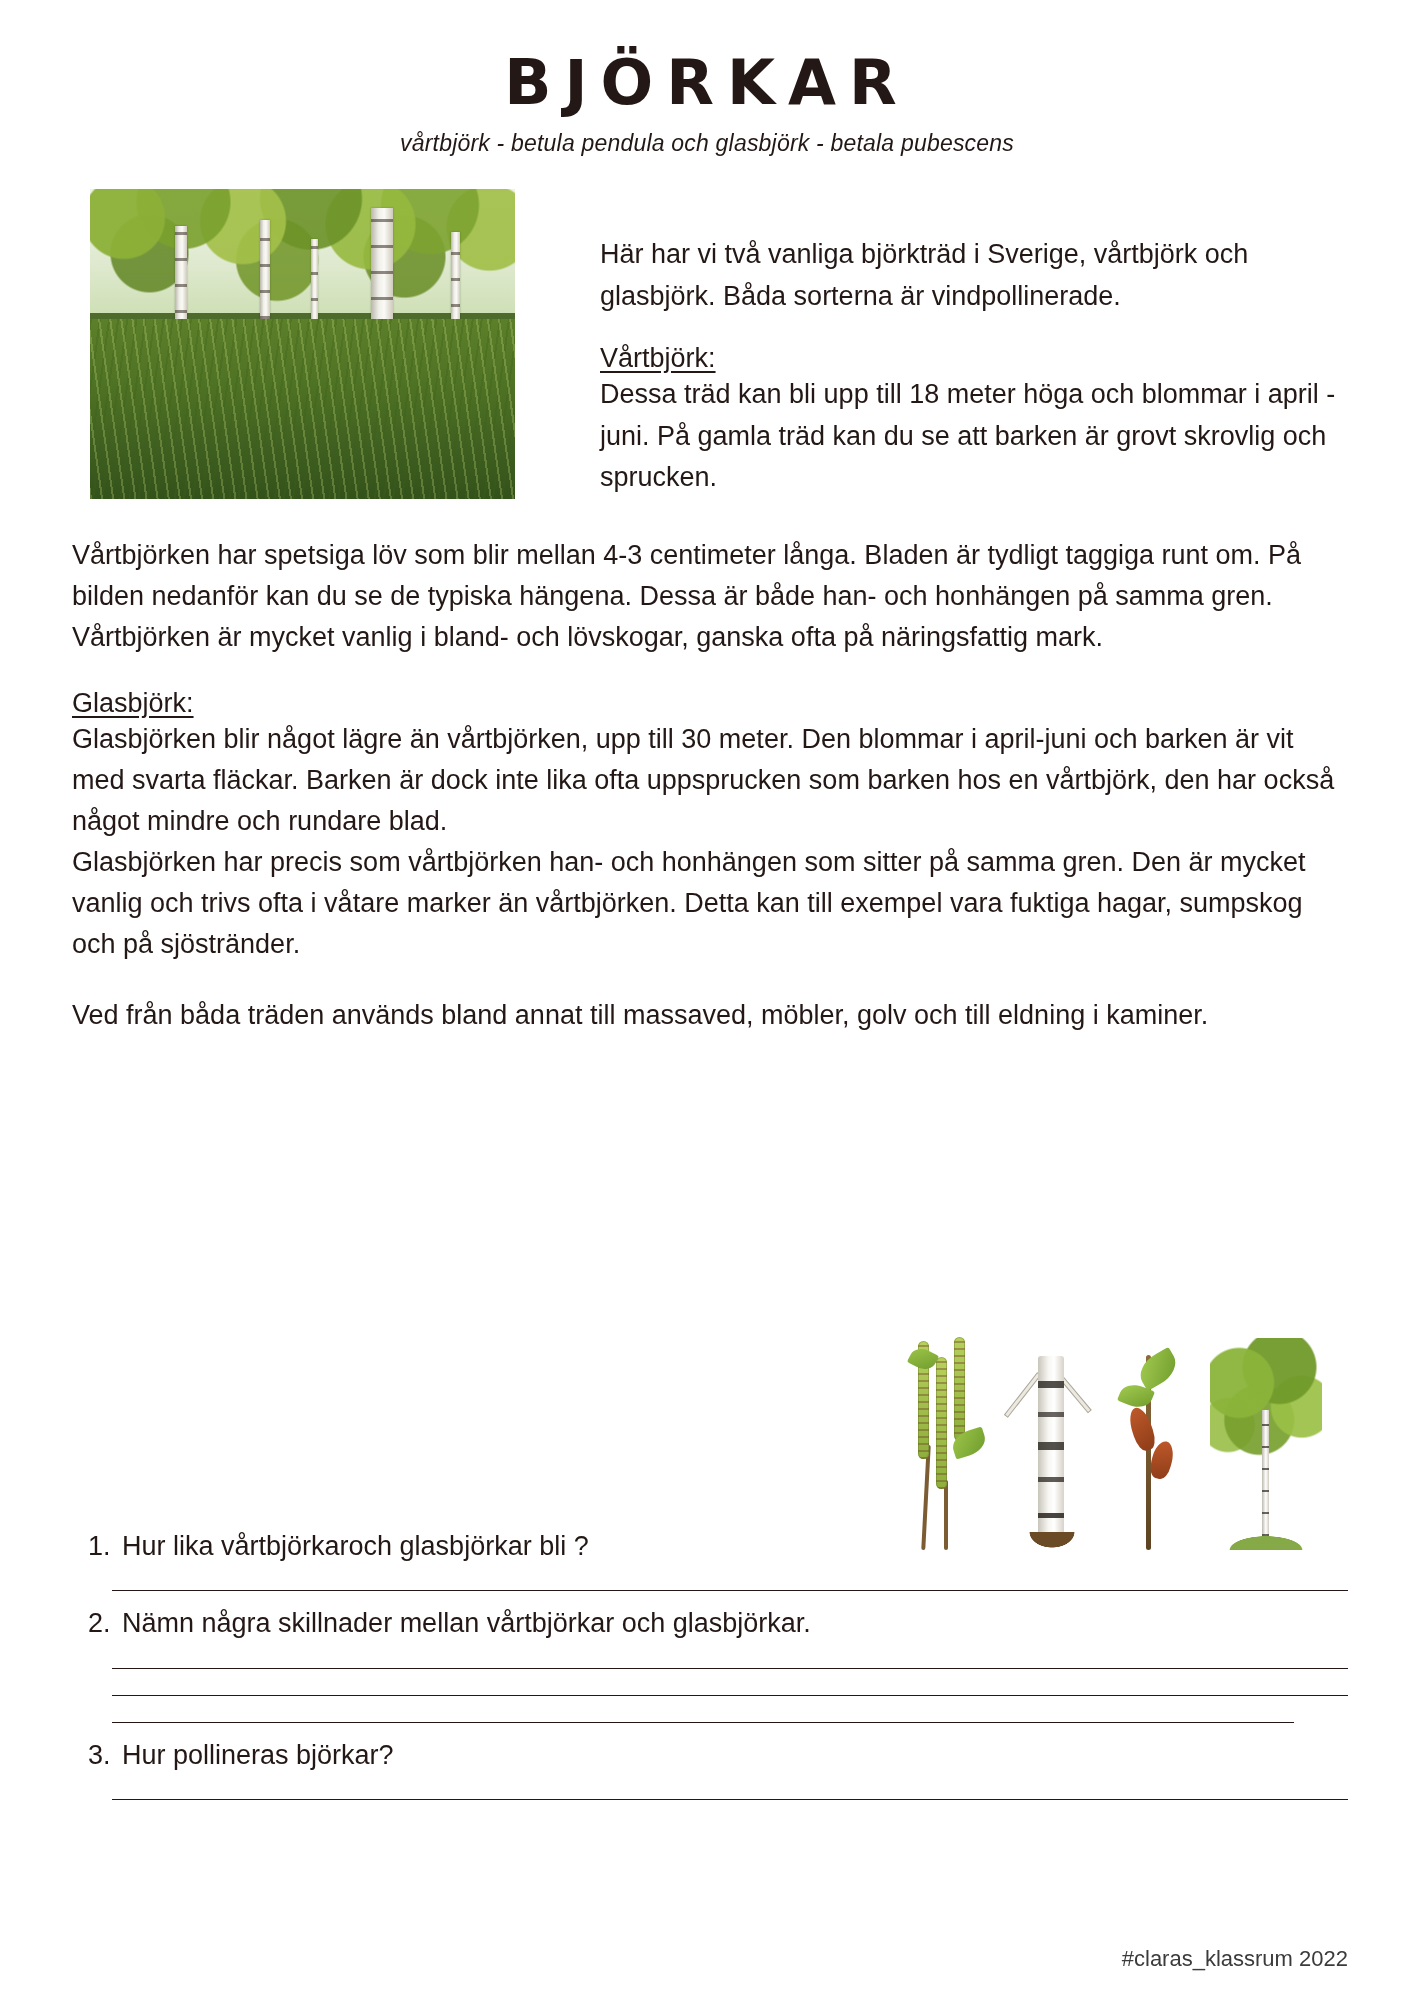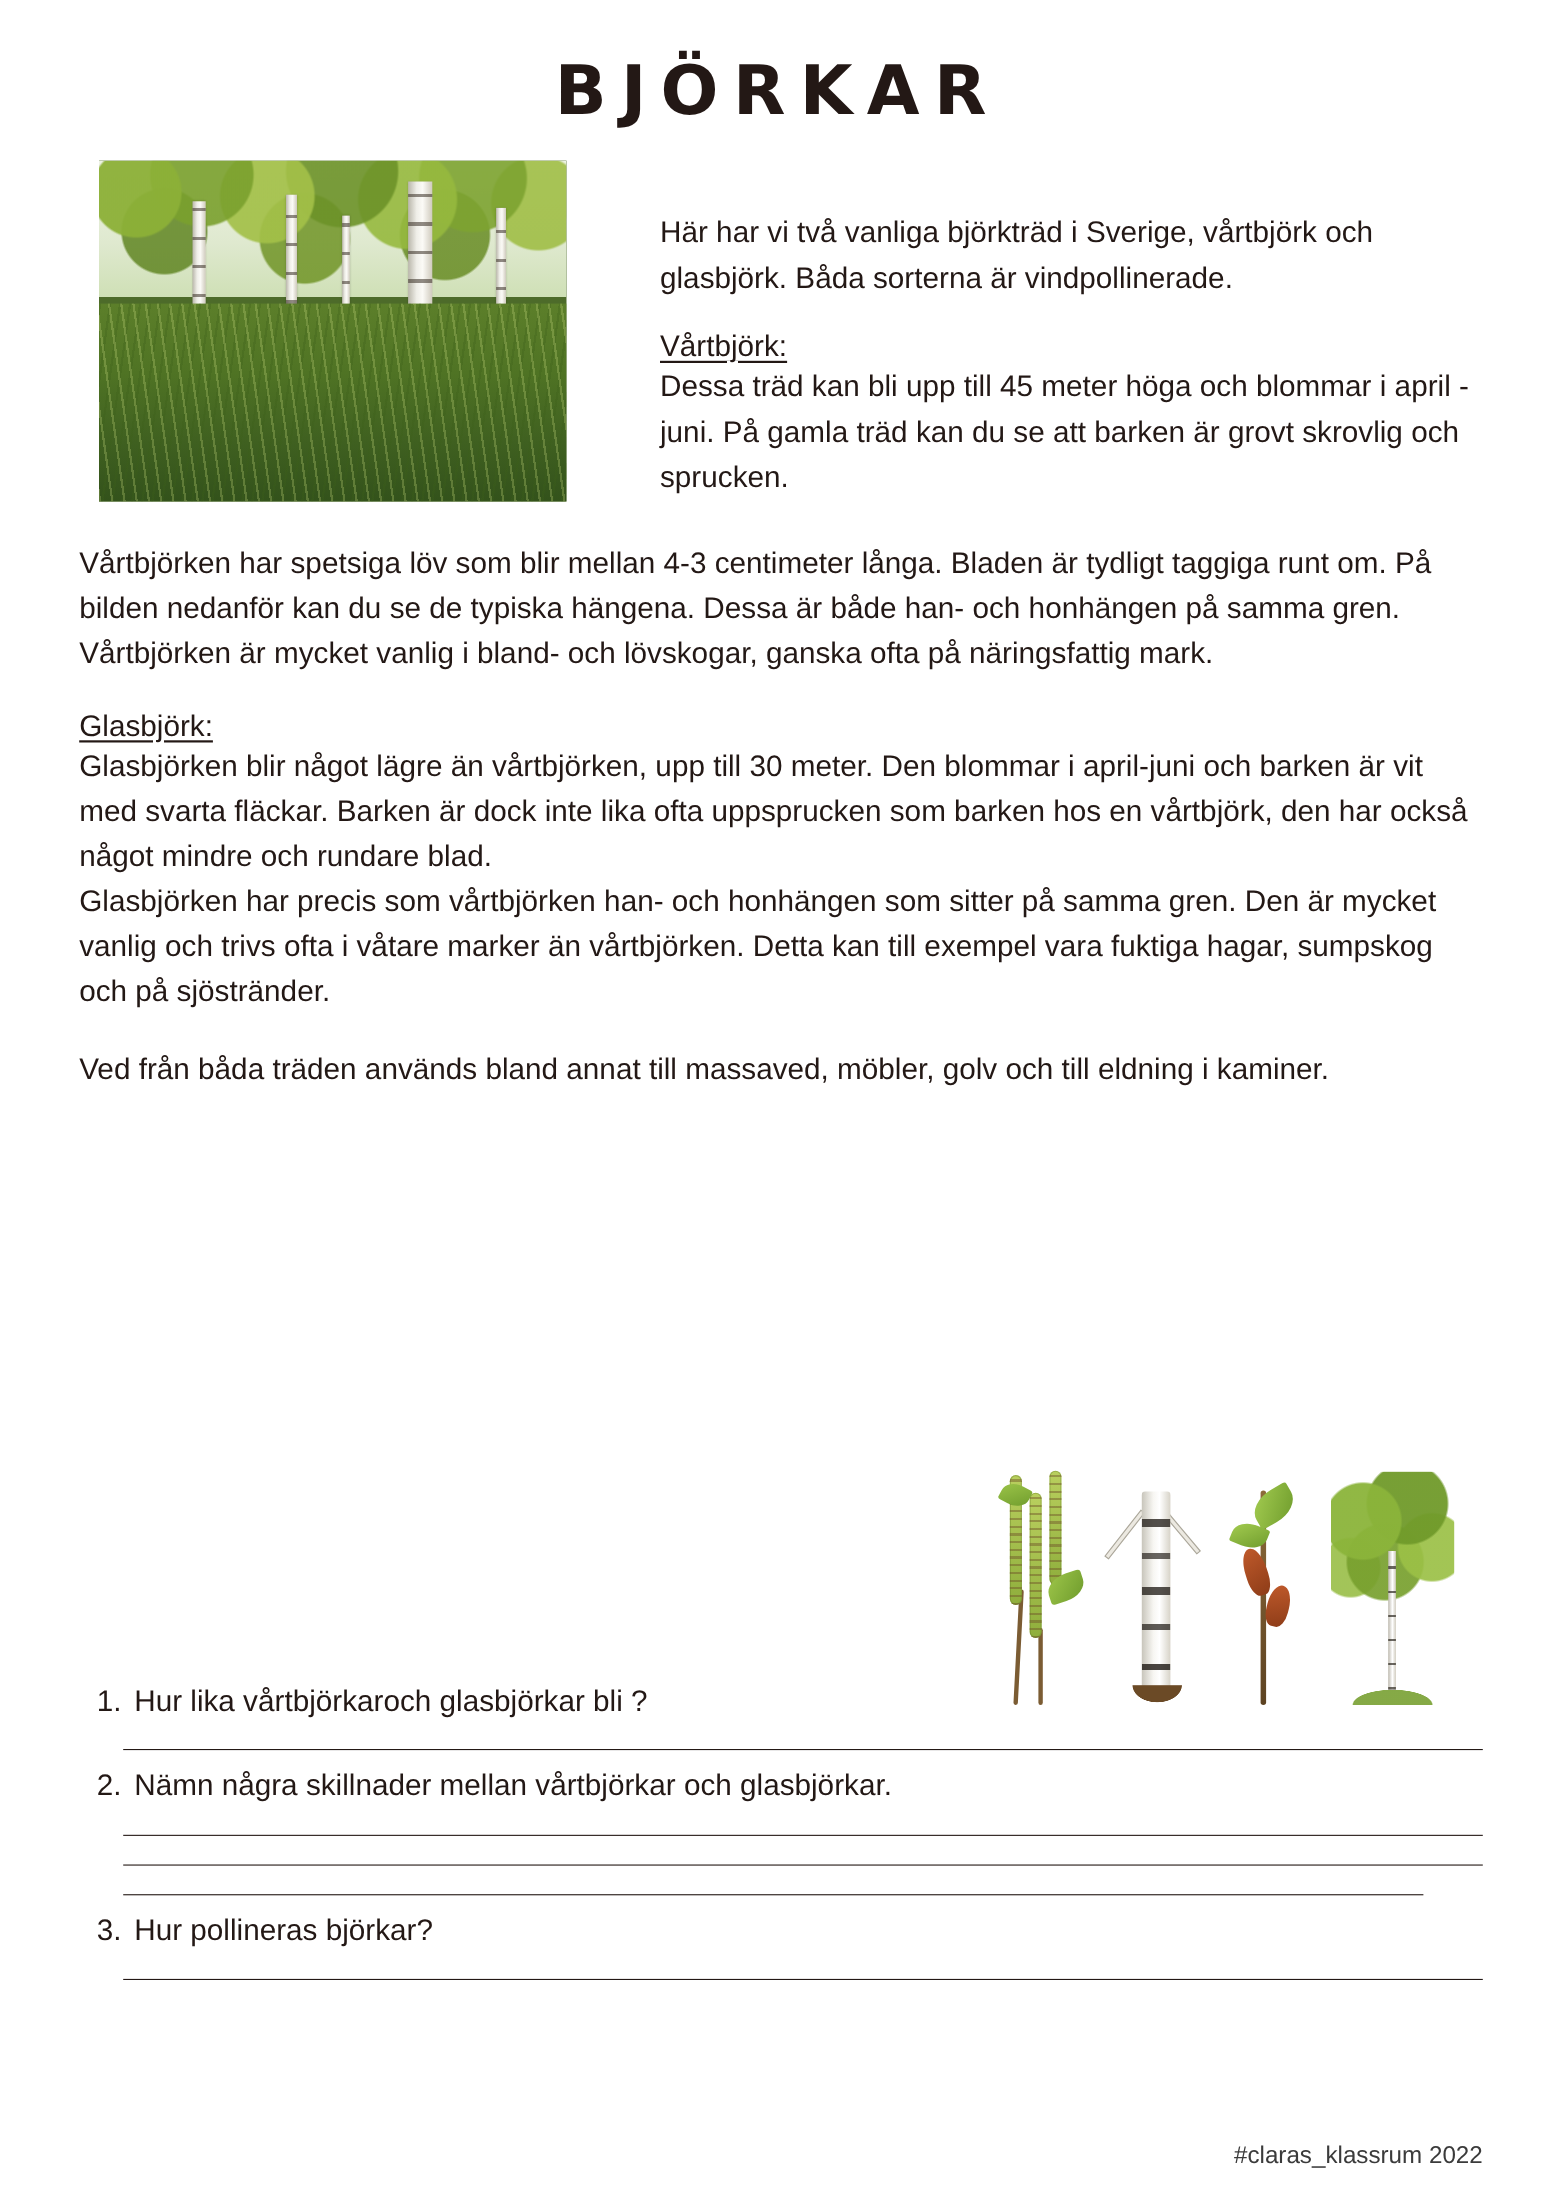--- a/index.html
+++ b/index.html
@@ -273,39 +273,40 @@
     font-size: 22px;
     color: #3b3b3b;
   }
 </style>
 </head>
 <body>
 
 <div class="page">
 
   <h1 class="title">BJÖRKAR</h1>
+  <div class="subtitle">vårtbjörk -  betula pendula och glasbjörk - betala pubescens</div>
 
   <div class="top-section">
 
     <div class="photo">
       <div class="sky"></div>
       <div class="canopy"></div>
       <div class="trunk t3"></div>
       <div class="trunk t1"></div>
       <div class="trunk t2"></div>
       <div class="trunk t5"></div>
       <div class="trunk t4"></div>
       <div class="grass"></div>
     </div>
 
     <div class="intro-col">
       <p class="body-text">Här har vi två vanliga björkträd i Sverige, vårtbjörk och glasbjörk. Båda sorterna är vindpollinerade.</p>
       <div class="gap"></div>
       <div class="sub-head">Vårtbjörk:</div>
-      <p class="body-text">Dessa träd kan bli upp till 45 meter höga och blommar i april - juni. På gamla träd kan du se att barken är grovt skrovlig och sprucken.</p>
+      <p class="body-text">Dessa träd kan bli upp till 18 meter höga och blommar i april - juni. På gamla träd kan du se att barken är grovt skrovlig och sprucken.</p>
     </div>
 
   </div>
 
   <div class="full-body">
     <p class="body-text">Vårtbjörken har spetsiga löv som blir mellan 4-3 centimeter långa. Bladen är tydligt taggiga runt om. På bilden nedanför kan du se de typiska hängena. Dessa är både han- och honhängen på samma gren.</p>
     <p class="body-text">Vårtbjörken är mycket vanlig i bland- och lövskogar, ganska ofta på näringsfattig mark.</p>
 
     <div class="para-gap"></div>
 

